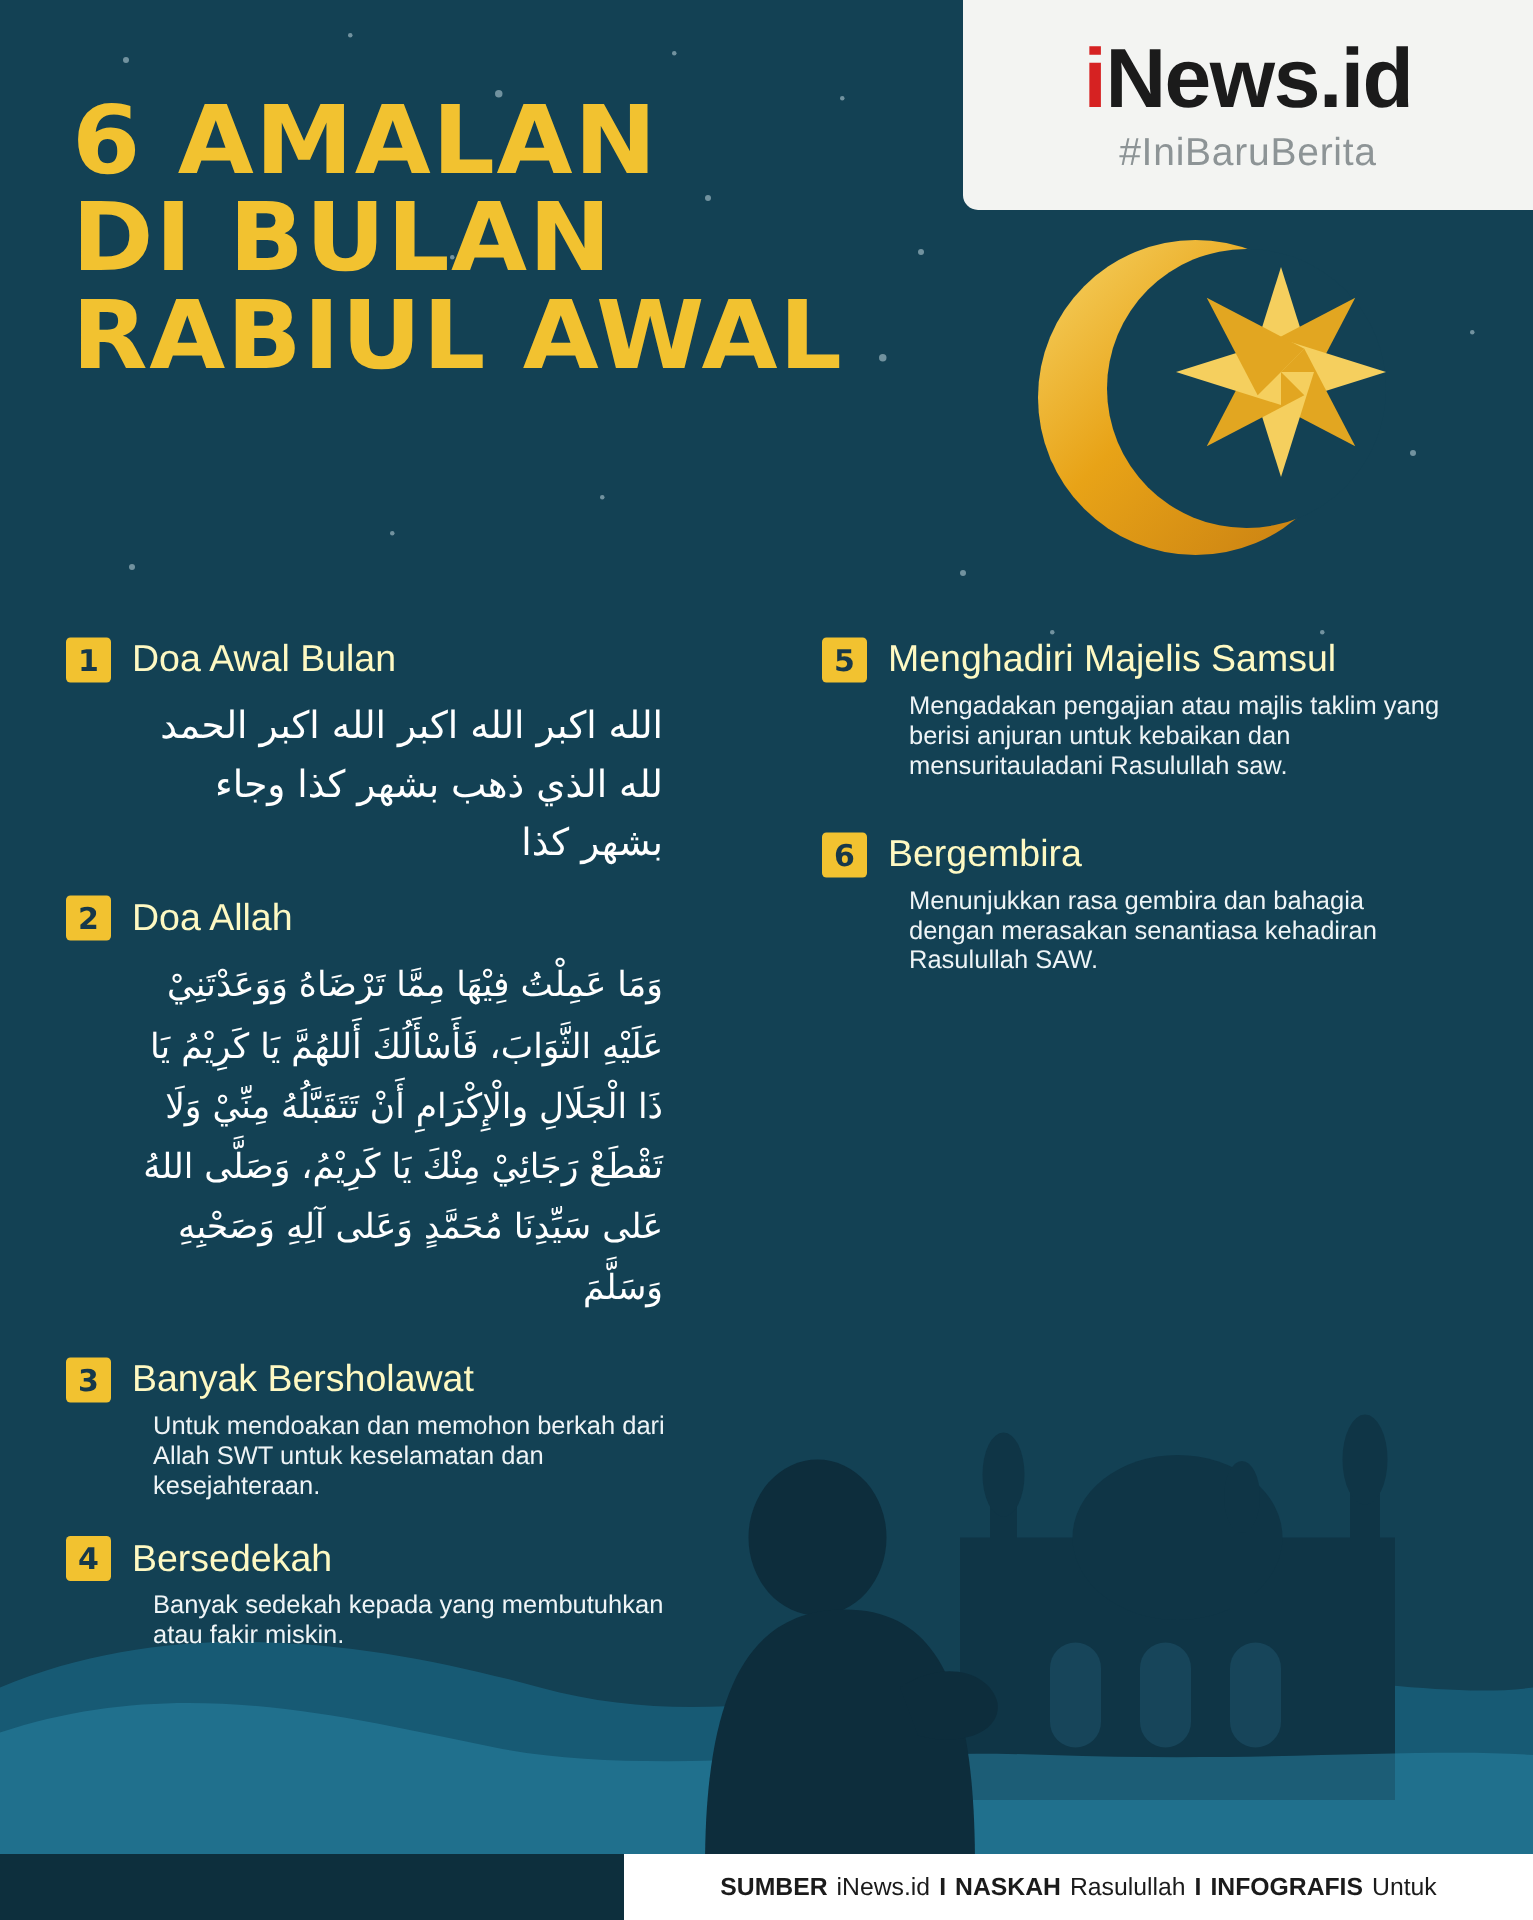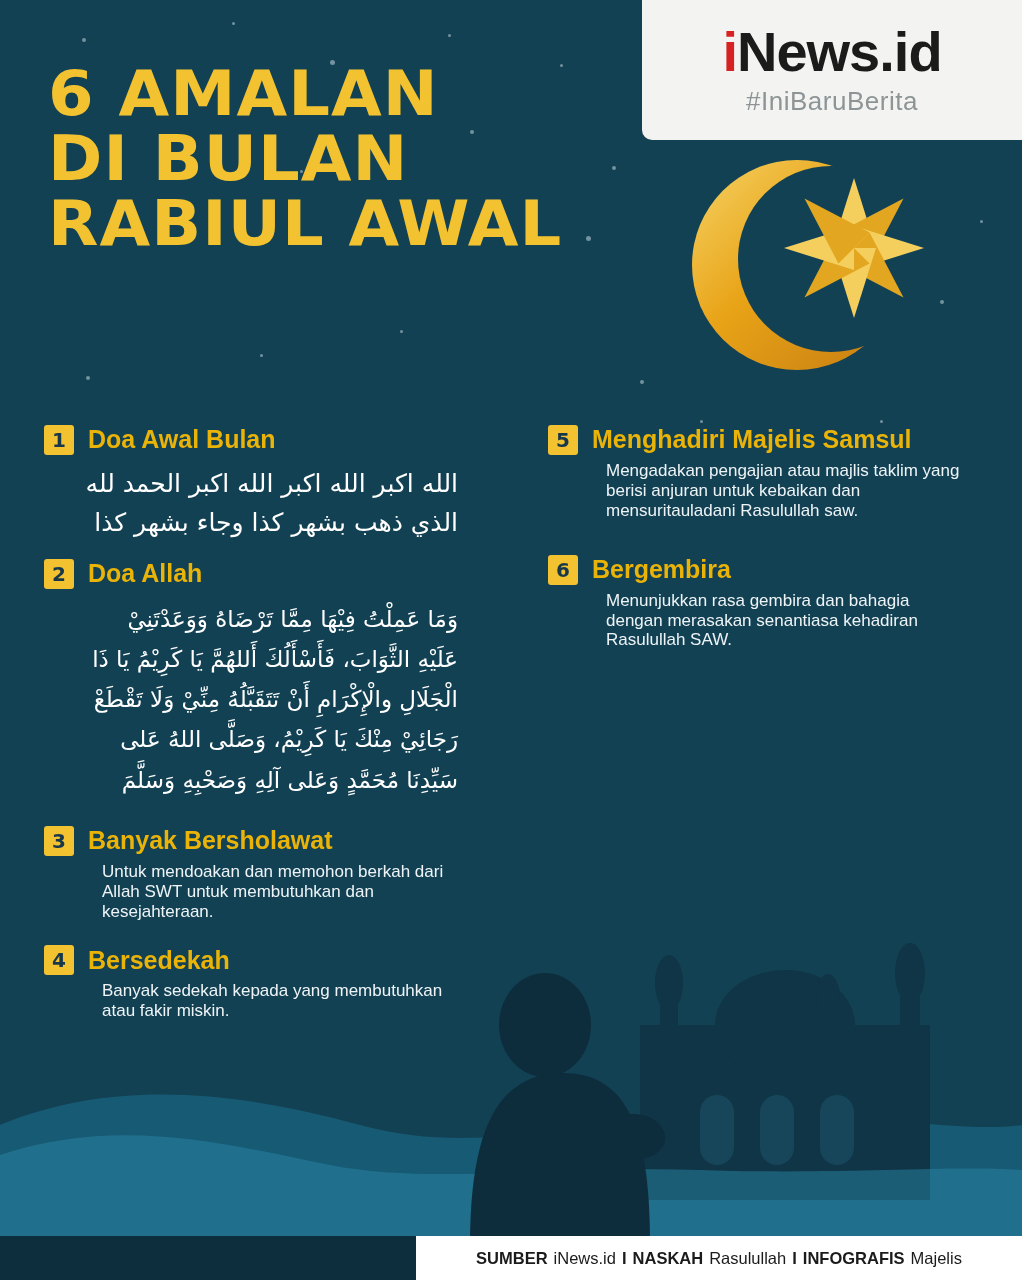--- a/index.html
+++ b/index.html
@@ -141,38 +141,38 @@
     font-weight: bold;
     font-size: 20px;
     display: flex;
     align-items: center;
     justify-content: center;
     border-radius: 3px;
     font-family: "DejaVu Sans", sans-serif;
     flex: none;
   }
   .item-title {
-    color: #eab308;
+    color: #fef9c3;
     font-size: 25px;
-    font-weight: bold;
+    font-weight: normal;
     line-height: 1.1;
   }
   .body-text {
     color: #eef4f6;
     font-size: 17px;
     line-height: 1.17;
     margin: 6px 0 0 58px;
   }
   .arabic {
     color: #ffffff;
     font-size: 25px;
     line-height: 1.55;
     direction: rtl;
     text-align: right;
-    margin: 10px 6px 0 40px;
+    margin: 10px 22px 0 40px;
     font-family: "DejaVu Sans", sans-serif;
   }
   .arabic.small { font-size: 23px; line-height: 1.75; }
 
   
   .scenery { position: absolute; left: 0; bottom: 35px; width: 1022px; height: 420px; }
 
   
   .footer {
     position: absolute;
@@ -292,21 +292,21 @@
         <div class="item-title">Doa Allah</div>
       </div>
       <div class="arabic small">وَمَا عَمِلْتُ فِيْهَا مِمَّا تَرْضَاهُ وَوَعَدْتَنِيْ عَلَيْهِ الثَّوَابَ، فَأَسْأَلُكَ أَللهُمَّ يَا كَرِيْمُ يَا ذَا الْجَلَالِ والْإِكْرَامِ أَنْ تَتَقَبَّلُهُ مِنِّيْ وَلَا تَقْطَعْ رَجَائِيْ مِنْكَ يَا كَرِيْمُ، وَصَلَّى اللهُ عَلى سَيِّدِنَا مُحَمَّدٍ وَعَلى آلِهِ وَصَحْبِهِ وَسَلَّمَ</div>
     </div>
 
     <div class="item" style="margin-top:26px;">
       <div class="item-head">
         <div class="num">3</div>
         <div class="item-title">Banyak Bersholawat</div>
       </div>
-      <div class="body-text">Untuk mendoakan dan memohon berkah dari Allah SWT untuk membutuhkan dan kesejahteraan.</div>
+      <div class="body-text">Untuk mendoakan dan memohon berkah dari Allah SWT untuk keselamatan dan kesejahteraan.</div>
     </div>
 
     <div class="item" style="margin-top:24px;">
       <div class="item-head">
         <div class="num">4</div>
         <div class="item-title">Bersedekah</div>
       </div>
       <div class="body-text">Banyak sedekah kepada yang membutuhkan atau fakir miskin.</div>
     </div>
   </div>
@@ -331,17 +331,17 @@
 
   <div class="footer">
     <div class="footer-strip">
       <b>SUMBER</b>
       <span>iNews.id</span>
       <b>I</b>
       <b>NASKAH</b>
       <span>Rasulullah</span>
       <b>I</b>
       <b>INFOGRAFIS</b>
-      <span>Majelis</span>
+      <span>Untuk</span>
     </div>
   </div>
 
 </div>
 
 </body></html>

